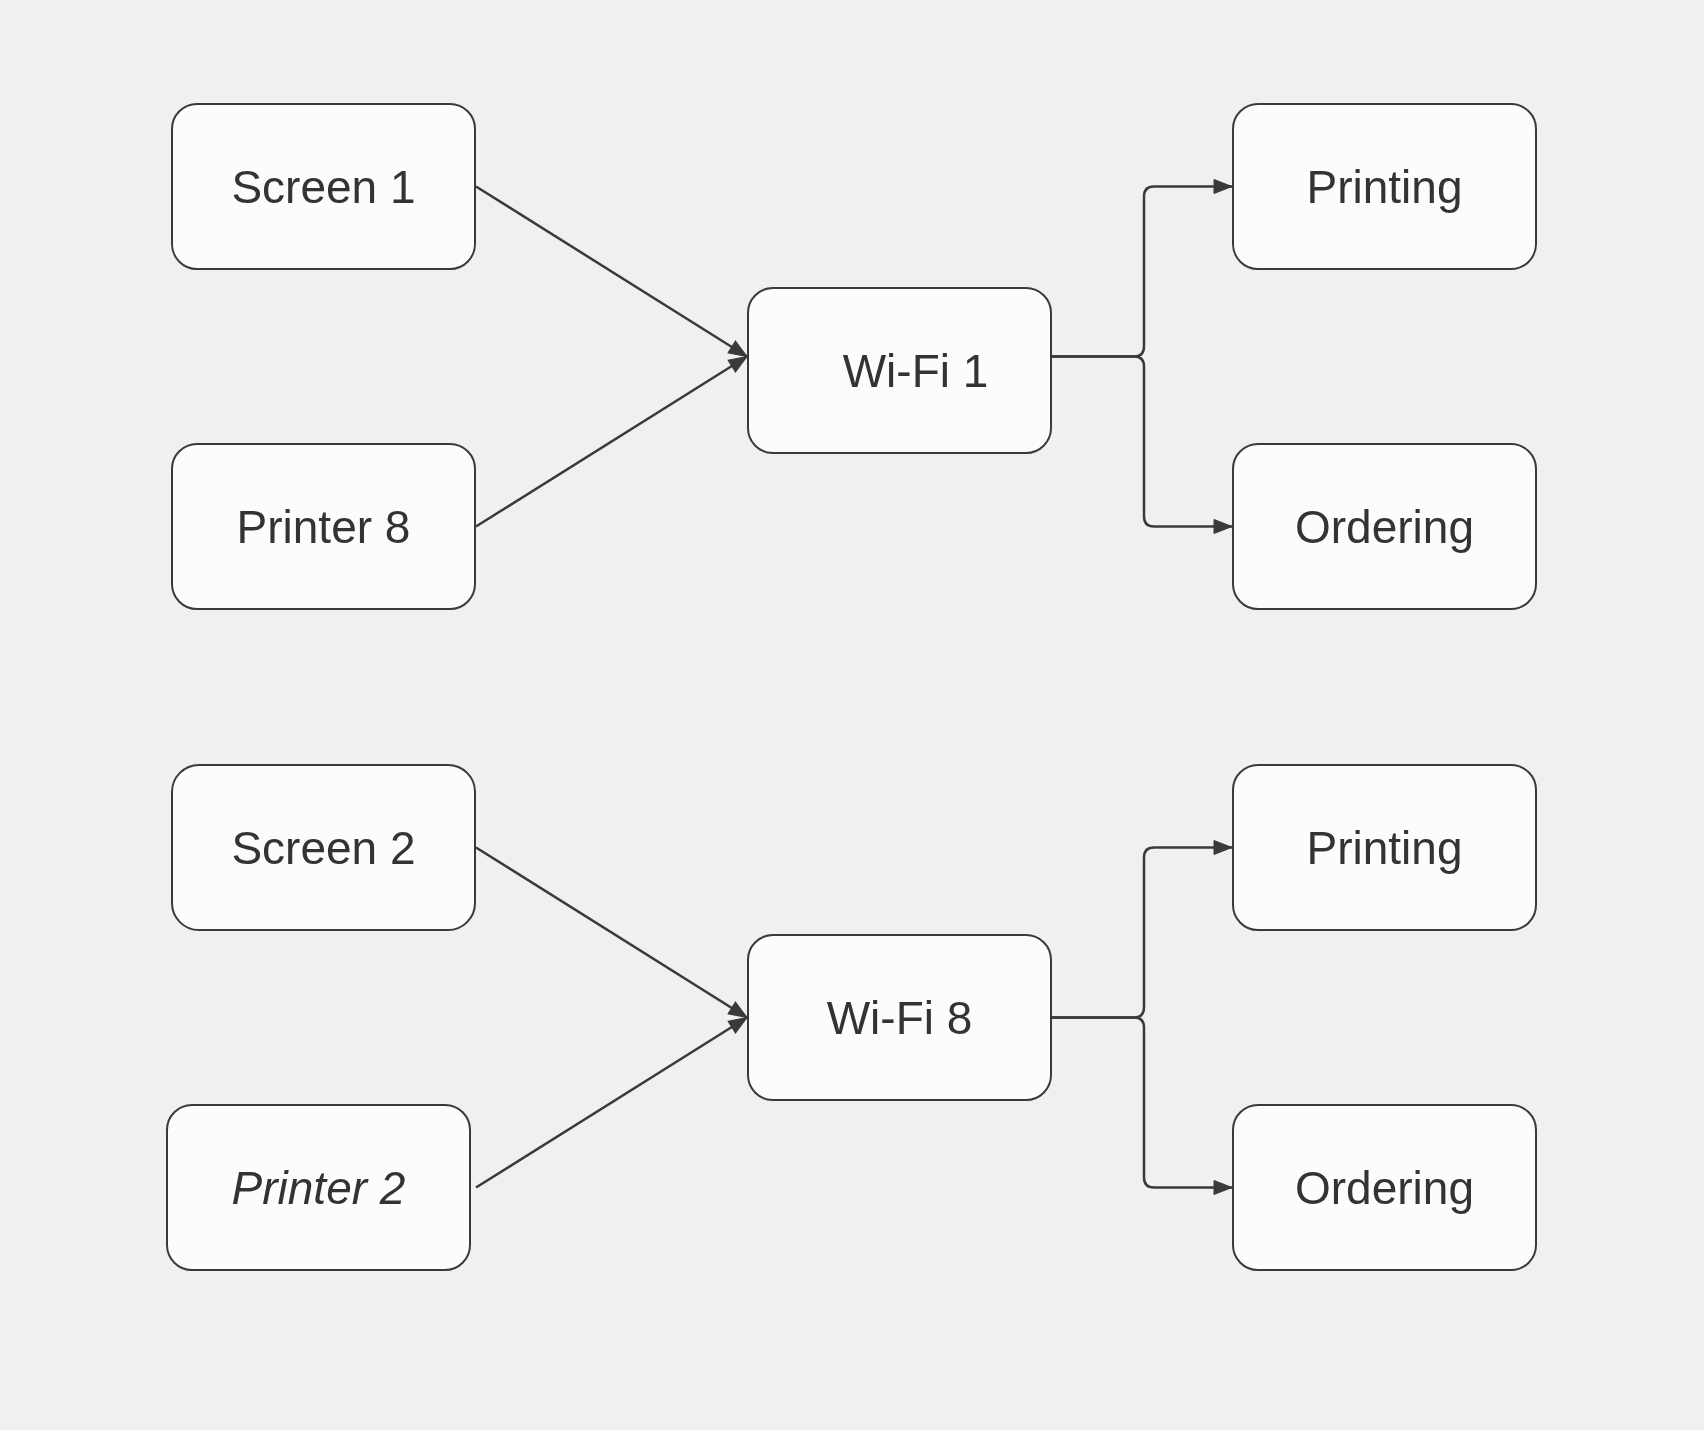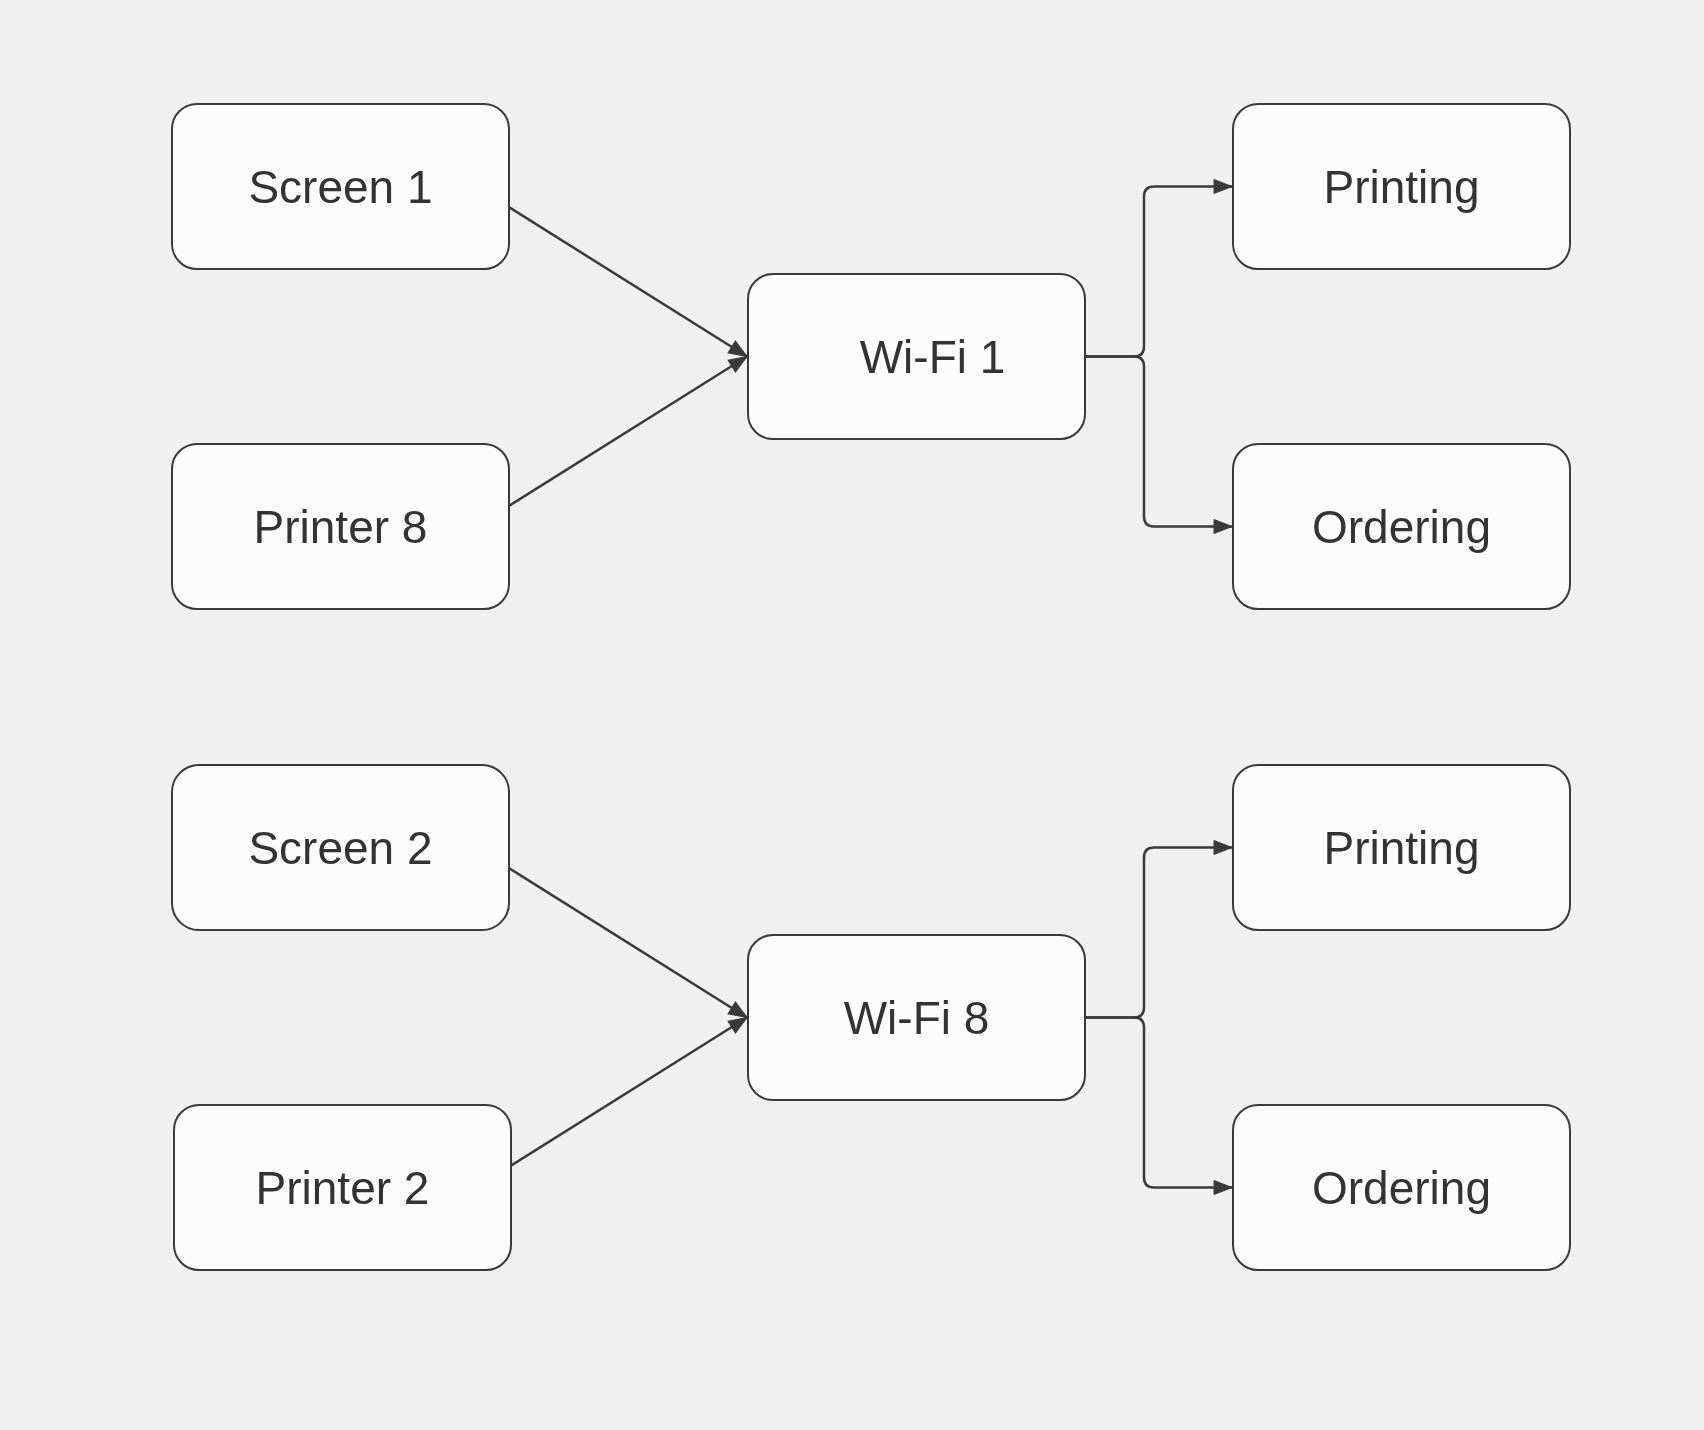--- a/index.html
+++ b/index.html
@@ -17,21 +17,21 @@
   }
   .edges-layer {
     position: absolute;
     left: 0;
     top: 0;
     width: 1704px;
     height: 1430px;
   }
   .node {
     position: absolute;
-    width: 339px;
+    width: 305px;
     height: 167px;
     box-sizing: border-box;
     background: #fcfcfc;
     border: 2.5px solid #3a3a3a;
     border-radius: 26px;
     display: flex;
     align-items: center;
     justify-content: center;
   }
   .node-label {
@@ -67,34 +67,34 @@
       <path d="M 1052 356.5 L 1134 356.5 Q 1144 356.5 1144 366.5 L 1144 516.5 Q 1144 526.5 1154 526.5 L 1232 526.5" marker-end="url(#arrow)"></path>
     </g>
   </svg>
 
   <div class="node" style="left:171px; top:103px;">
     <span class="node-label">Screen 1</span>
   </div>
   <div class="node" style="left:171px; top:443px;">
     <span class="node-label">Printer 8</span>
   </div>
-  <div class="node" style="left:747px; top:273px;padding-left:32px;">
+  <div class="node" style="left:747px; top:287px;padding-left:32px;">
     <span class="node-label">Wi-Fi 1</span>
   </div>
   <div class="node" style="left:1232px; top:103px;">
     <span class="node-label">Printing</span>
   </div>
   <div class="node" style="left:1232px; top:443px;">
     <span class="node-label">Ordering</span>
   </div>
 
   <div class="node" style="left:171px; top:764px;border-radius:28px;">
     <span class="node-label">Screen 2</span>
   </div>
-  <div class="node" style="left:173px; top:1104px;">
+  <div class="node" style="left:166px; top:1104px;font-style:italic;">
     <span class="node-label">Printer 2</span>
   </div>
   <div class="node" style="left:747px; top:934px;">
     <span class="node-label">Wi-Fi 8</span>
   </div>
   <div class="node" style="left:1232px; top:764px;">
     <span class="node-label">Printing</span>
   </div>
   <div class="node" style="left:1232px; top:1104px;">
     <span class="node-label">Ordering</span>

